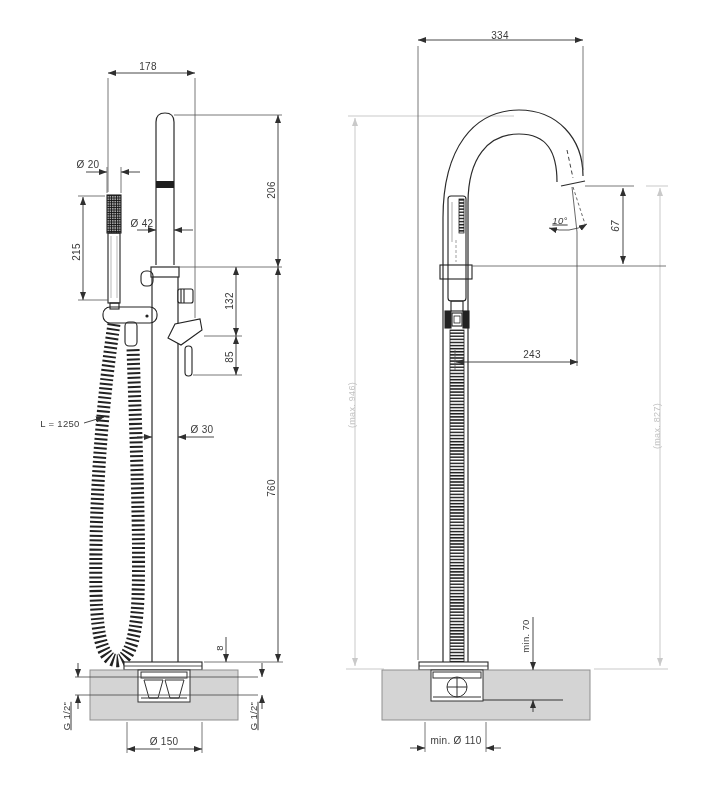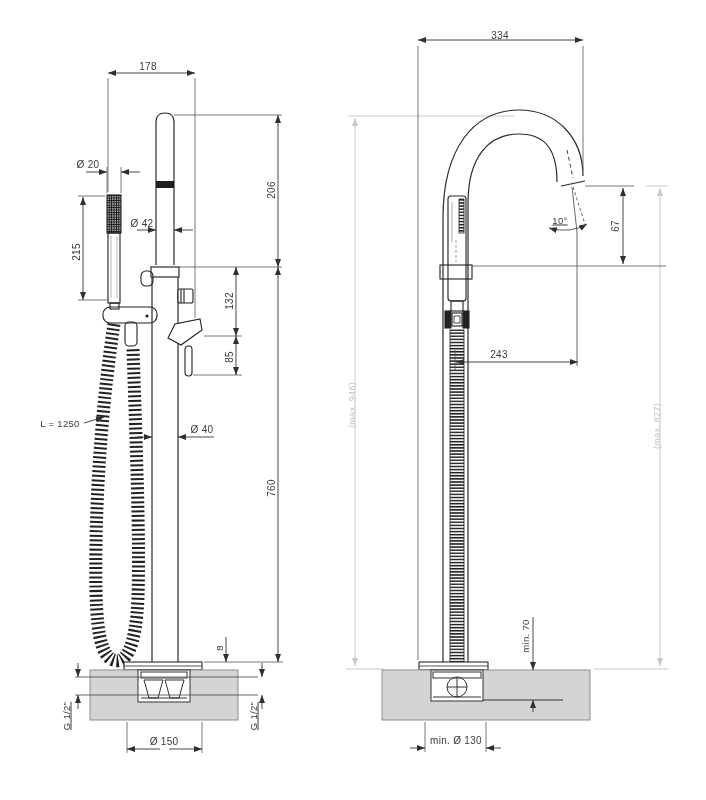--- a/index.html
+++ b/index.html
@@ -3,21 +3,21 @@
 <meta charset="utf-8">
 <style>
   html,body{margin:0;padding:0;background:#fff;}
   .canvas{position:relative;width:706px;height:800px;background:#ffffff;overflow:hidden;
           font-family:"Liberation Sans",sans-serif;}
   svg{position:absolute;left:0;top:0;}
   .dim{position:absolute;font-size:10px;color:#3b3b3b;white-space:nowrap;
        transform:translate(-50%,-50%);letter-spacing:0.3px;}
   .rot{transform:translate(-50%,-50%) rotate(-90deg);}
   .gray{color:#c3c3c3;font-size:9px;}
-  .it{}
+  .it{font-style:italic;}
   .ul{text-decoration:underline;}
   .sm{font-size:9.5px;}
 </style>
 </head>
 <body>
 
 <div class="canvas">
 
 <svg width="706" height="800" viewBox="0 0 706 800">
   <defs>
@@ -194,29 +194,29 @@
 </svg>
 
 <div class="dim" style="left:148px;top:66px">178</div>
 <div class="dim" style="left:88px;top:164px">Ø 20</div>
 <div class="dim rot" style="left:76px;top:252px">215</div>
 <div class="dim" style="left:142px;top:223px">Ø 42</div>
 <div class="dim rot" style="left:271px;top:190px">206</div>
 <div class="dim rot" style="left:229px;top:301px">132</div>
 <div class="dim rot" style="left:229px;top:357px">85</div>
 <div class="dim sm" style="left:60px;top:423px">L = 1250</div>
-<div class="dim" style="left:202px;top:429px">Ø 40</div>
+<div class="dim" style="left:202px;top:429px">Ø 30</div>
 <div class="dim rot" style="left:271px;top:488px">760</div>
 <div class="dim rot sm" style="left:219px;top:648px">8</div>
 <div class="dim rot ul sm" style="left:66px;top:716px">G 1/2"</div>
 <div class="dim rot ul sm" style="left:253px;top:716px">G 1/2"</div>
 <div class="dim" style="left:164px;top:741px">Ø 150</div>
 
 <div class="dim" style="left:500px;top:35px">334</div>
 <div class="dim it ul sm" style="left:560px;top:220px">10°</div>
 <div class="dim rot it" style="left:615px;top:226px">67</div>
-<div class="dim" style="left:499px;top:354px">243</div>
+<div class="dim" style="left:532px;top:354px">243</div>
 <div class="dim rot gray" style="left:352px;top:405px">(max. 946)</div>
 <div class="dim rot gray" style="left:657px;top:426px">(max. 827)</div>
 <div class="dim rot sm" style="left:525px;top:636px">min. 70</div>
-<div class="dim" style="left:456px;top:740px">min. Ø 130</div>
+<div class="dim" style="left:456px;top:740px">min. Ø 110</div>
 
 </div>
 
 </body></html>

